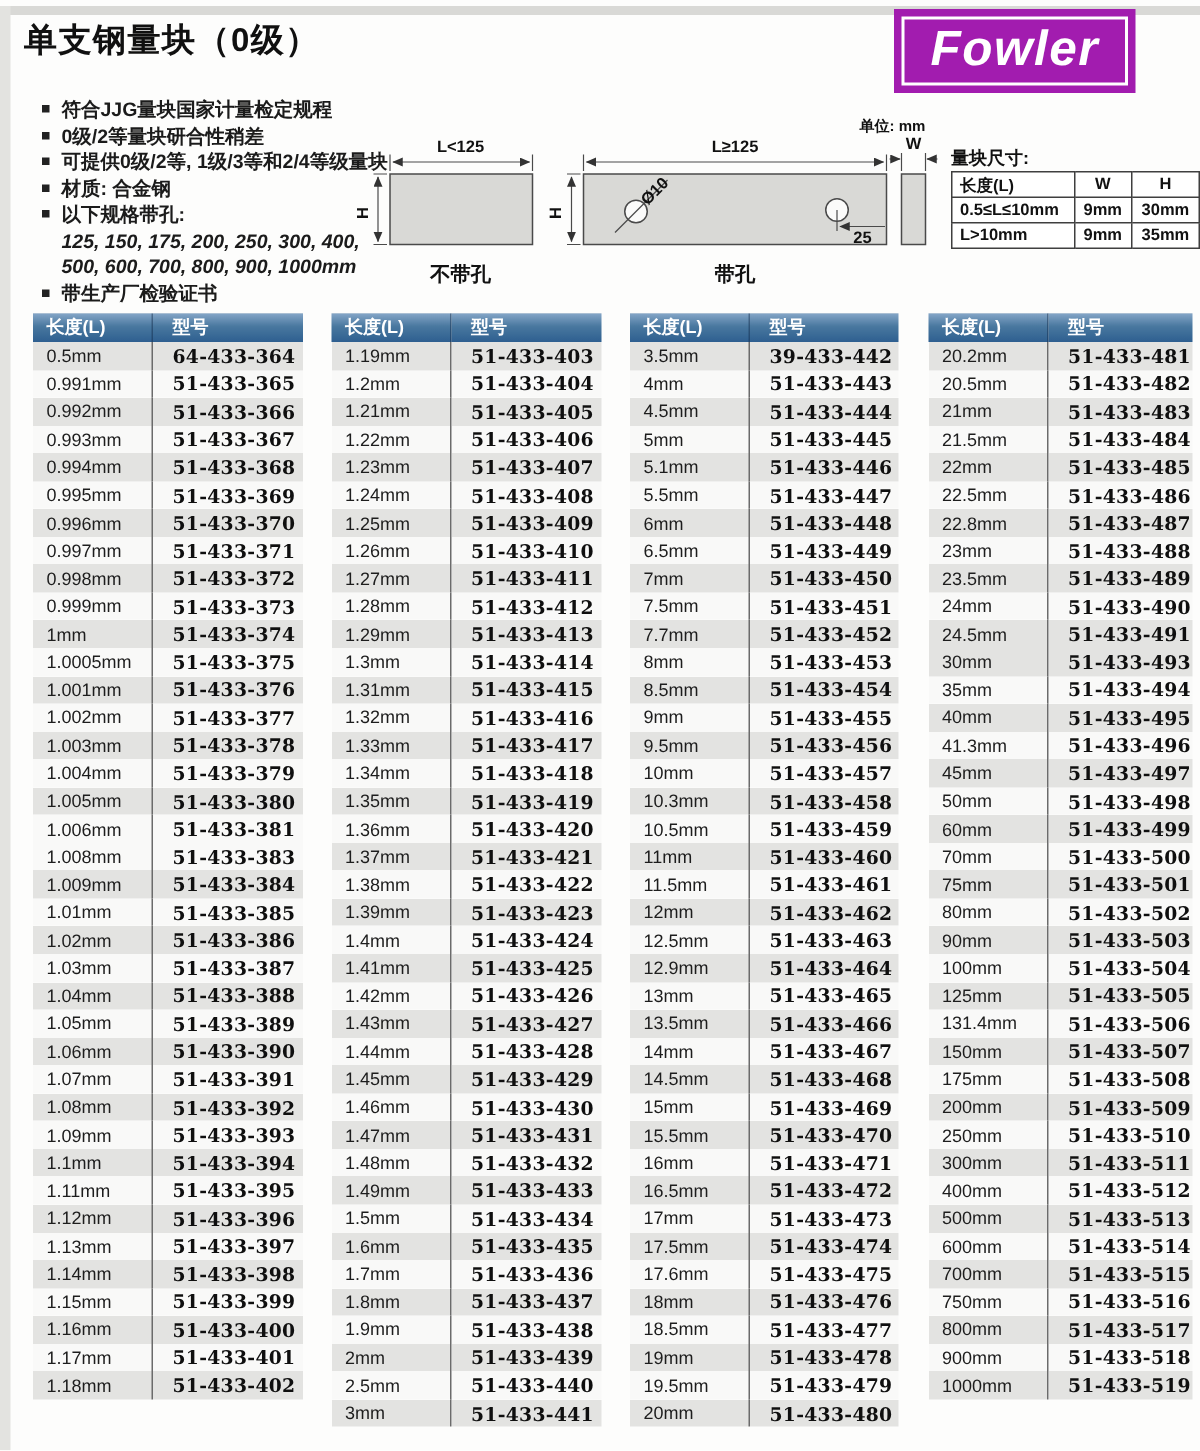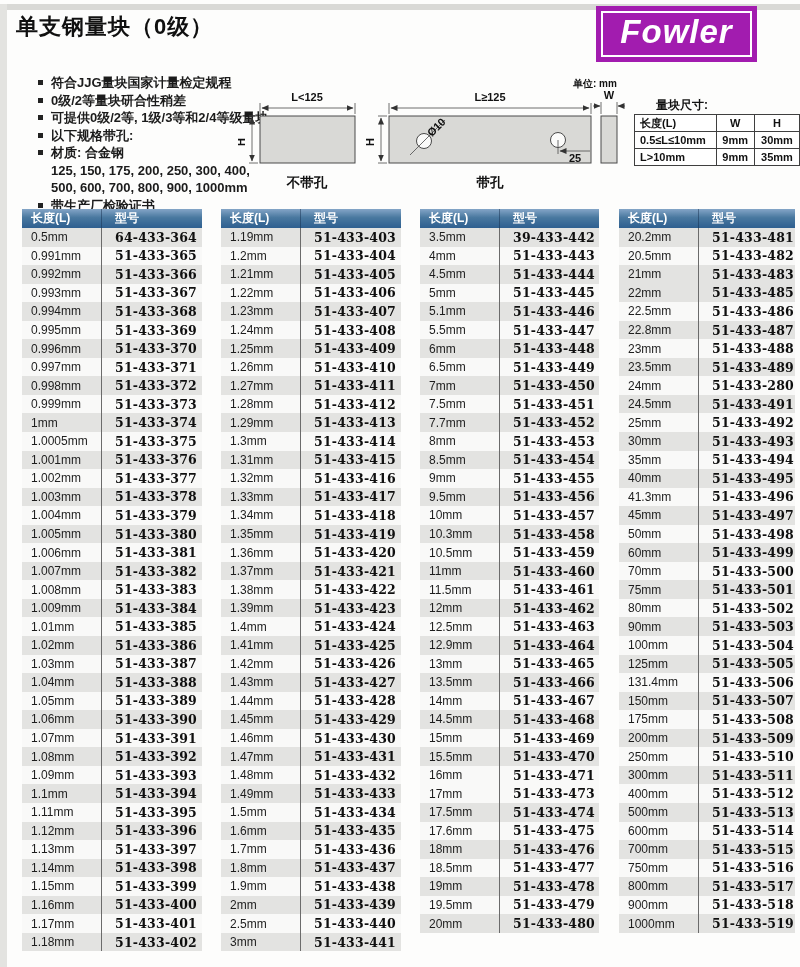--- a/index.html
+++ b/index.html
@@ -10,36 +10,36 @@
 
   .page-title{position:absolute;left:16px;top:12px;font-size:22px;font-weight:bold;
               color:#101010;letter-spacing:1px;}
 
   .logo{position:absolute;left:596px;top:6px;width:161px;height:56px;background:#a21caf;}
   .logo-inner{position:absolute;left:5px;top:5px;right:5px;bottom:5px;
               border:2px solid #ffffff;display:flex;align-items:center;justify-content:center;}
   .logo-text{color:#ffffff;font-size:33px;font-weight:bold;font-style:italic;
              letter-spacing:1px;transform:translateY(-2px);}
 
-  .features{position:absolute;left:26px;top:62px;margin:12px;padding:0;list-style:none;
+  .features{position:absolute;left:26px;top:62px;margin:2px;padding:0;list-style:none;
             font-size:13px;font-weight:600;color:#1b1b1b;line-height:17.5px;width:360px;}
   .features li{white-space:nowrap;}
   .sq{display:inline-block;width:5px;height:5px;background:#222;margin-right:8px;
       vertical-align:2px;}
-  .features li.indent{padding-left:13px;font-weight:bold;}
+  .features li.indent{padding-left:13px;font-weight:bold;font-style:italic;}
 
   .unit-note{position:absolute;left:573px;top:77px;font-size:10px;font-weight:bold;color:#111;}
 
   .diagram{position:absolute;left:238px;top:88px;width:405px;height:118px;}
   .blk{fill:#d9d9d6;stroke:#4a4a4a;stroke-width:1;}
   .dim{stroke:#4a4a4a;stroke-width:0.8;fill:none;}
   .diagram text{font-family:"Liberation Sans",sans-serif;font-size:11px;font-weight:bold;fill:#111;}
   .diagram text.cjk{font-size:13.5px;}
 
-  .size-title{position:absolute;left:634px;top:97px;font-size:12px;font-weight:bold;color:#111;margin-left:22px;}
+  .size-title{position:absolute;left:634px;top:97px;font-size:12px;font-weight:bold;color:#111;}
   .size-table{position:absolute;left:634px;top:114px;border-collapse:collapse;
               font-size:11px;font-weight:bold;color:#111;background:#fff;}
   .size-table th,.size-table td{border:1px solid #3f3f3f;height:16px;padding:0 5px;}
   .size-table .c0{width:78px;text-align:left;}
   .size-table .c1{width:30px;text-align:center;}
   .size-table .c2{width:38px;text-align:center;}
 
   .ptable{position:absolute;top:209px;border-collapse:collapse;table-layout:fixed;}
   .ptable.t0{left:22px;width:180px;}
   .ptable.t1{left:221px;width:180px;}
@@ -69,22 +69,22 @@
   <div class="logo">
     <div class="logo-inner">
       <span class="logo-text">Fowler</span>
     </div>
   </div>
 
   <ul class="features">
     <li><span class="sq"></span><span>符合JJG量块国家计量检定规程</span></li>
     <li><span class="sq"></span><span>0级/2等量块研合性稍差</span></li>
     <li><span class="sq"></span><span>可提供0级/2等, 1级/3等和2/4等级量块</span></li>
+    <li><span class="sq"></span><span>材质: 合金钢</span></li>
     <li><span class="sq"></span><span>以下规格带孔:</span></li>
-    <li><span class="sq"></span><span>材质: 合金钢</span></li>
     <li class="indent">125, 150, 175, 200, 250, 300, 400,</li>
     <li class="indent">500, 600, 700, 800, 900, 1000mm</li>
     <li><span class="sq"></span><span>带生产厂检验证书</span></li>
   </ul>
 
   <div class="unit-note">单位: mm</div>
 
   <svg class="diagram" viewBox="0 0 405 118" xmlns="http://www.w3.org/2000/svg">
     <defs>
       <marker id="ar" markerWidth="8" markerHeight="8" refX="6.5" refY="3" orient="auto-start-reverse" markerUnits="userSpaceOnUse">
@@ -218,24 +218,20 @@
           <td class="model">51-433-379</td>
         </tr>
         <tr class="odd">
           <td class="len">1.005mm</td>
           <td class="model">51-433-380</td>
         </tr>
         <tr class="even">
           <td class="len">1.006mm</td>
           <td class="model">51-433-381</td>
         </tr>
-        <tr class="odd">
-          <td class="len">1.007mm</td>
-          <td class="model">51-433-382</td>
-        </tr>
         <tr class="even">
           <td class="len">1.008mm</td>
           <td class="model">51-433-383</td>
         </tr>
         <tr class="odd">
           <td class="len">1.009mm</td>
           <td class="model">51-433-384</td>
         </tr>
         <tr class="even">
           <td class="len">1.01mm</td>
@@ -600,20 +596,24 @@
           <td class="model">51-433-469</td>
         </tr>
         <tr class="odd">
           <td class="len">15.5mm</td>
           <td class="model">51-433-470</td>
         </tr>
         <tr class="even">
           <td class="len">16mm</td>
           <td class="model">51-433-471</td>
         </tr>
+        <tr class="odd">
+          <td class="len">16.5mm</td>
+          <td class="model">51-433-472</td>
+        </tr>
         <tr class="even">
           <td class="len">17mm</td>
           <td class="model">51-433-473</td>
         </tr>
         <tr class="odd">
           <td class="len">17.5mm</td>
           <td class="model">51-433-474</td>
         </tr>
         <tr class="even">
           <td class="len">17.6mm</td>
@@ -655,20 +655,24 @@
           <td class="model">51-433-481</td>
         </tr>
         <tr class="even">
           <td class="len">20.5mm</td>
           <td class="model">51-433-482</td>
         </tr>
         <tr class="odd">
           <td class="len">21mm</td>
           <td class="model">51-433-483</td>
         </tr>
+        <tr class="even">
+          <td class="len">21.5mm</td>
+          <td class="model">51-433-484</td>
+        </tr>
         <tr class="odd">
           <td class="len">22mm</td>
           <td class="model">51-433-485</td>
         </tr>
         <tr class="even">
           <td class="len">22.5mm</td>
           <td class="model">51-433-486</td>
         </tr>
         <tr class="odd">
           <td class="len">22.8mm</td>
@@ -677,29 +681,25 @@
         <tr class="even">
           <td class="len">23mm</td>
           <td class="model">51-433-488</td>
         </tr>
         <tr class="odd">
           <td class="len">23.5mm</td>
           <td class="model">51-433-489</td>
         </tr>
         <tr class="even">
           <td class="len">24mm</td>
-          <td class="model">51-433-280</td>
+          <td class="model">51-433-490</td>
         </tr>
         <tr class="odd">
           <td class="len">24.5mm</td>
           <td class="model">51-433-491</td>
-        </tr>
-        <tr class="even">
-          <td class="len">25mm</td>
-          <td class="model">51-433-492</td>
         </tr>
         <tr class="odd">
           <td class="len">30mm</td>
           <td class="model">51-433-493</td>
         </tr>
         <tr class="even">
           <td class="len">35mm</td>
           <td class="model">51-433-494</td>
         </tr>
         <tr class="odd">

